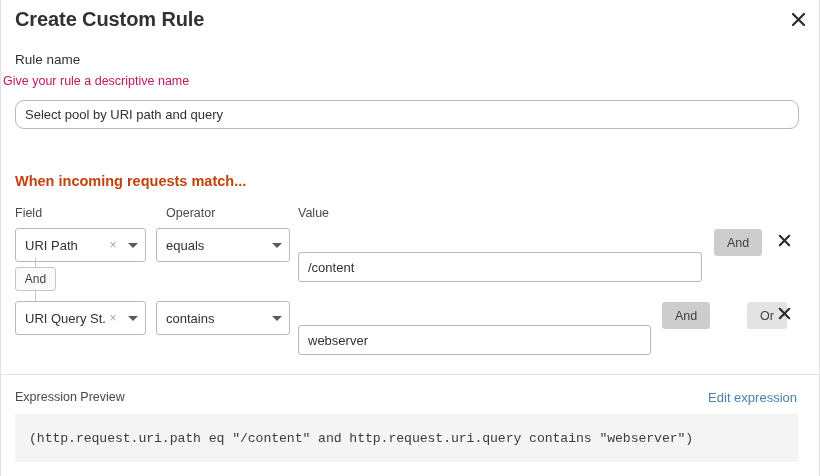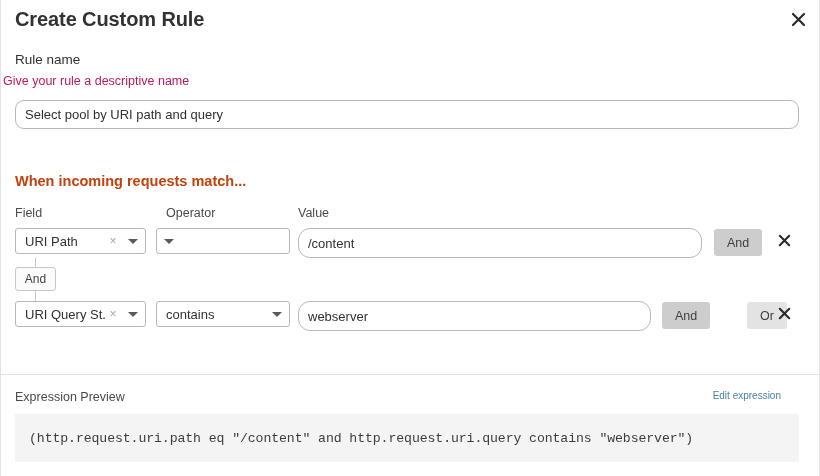--- a/index.html
+++ b/index.html
@@ -86,21 +86,21 @@
   .col-head.operator { left: 165px; }
   .col-head.value { left: 297px; }
 
   
   .cond-row { position: absolute; left: 0; height: 30px; }
   .cond-row.row1 { top: 228px; }
   .cond-row.row2 { top: 301px; }
 
   .sel {
     position: absolute;
-    height: 26px;
+    height: 34px;
     border: 1px solid #b8b8b8;
     border-radius: 3px;
     background: #fff;
     display: flex;
     align-items: center;
     cursor: pointer;
   }
   .sel-field { left: 14px; width: 131px; }
   .sel-op    { left: 155px; width: 134px; }
 
@@ -133,27 +133,28 @@
     border-left: 5px solid transparent;
     border-right: 5px solid transparent;
     border-top: 5px solid #5a5a5a;
   }
 
   .val-input {
     position: absolute;
     left: 297px;
     height: 30px;
     border: 1px solid #b8b8b8;
-    border-radius: 12px;
+    border-radius: 3px;
     background: #fff;
     font-family: "Liberation Sans", sans-serif;
     font-size: 13px;
     color: #313131;
     padding: 0 9px;
     outline: none;
+    margin-top: 24px;
   }
   .val-row1 { width: 404px; }
   .val-row2 { width: 353px; }
 
   .logic-btn {
     position: absolute;
     height: 27px;
     top: 1px;
     border: none;
     border-radius: 3px;
@@ -213,22 +214,22 @@
 
   
   .expr-label {
     position: absolute;
     left: 14px; top: 390px;
     font-size: 12.5px;
     color: #4a4a4a;
   }
   .edit-expr {
     position: absolute;
-    right: 38px; top: 390px;
-    font-size: 10px;
+    right: 22px; top: 390px;
+    font-size: 13px;
     color: #4a7fa8;
     text-decoration: none;
     cursor: pointer;
   }
   .code-box {
     position: absolute;
     left: 14px; top: 414px;
     width: 784px; height: 48px;
     background: #f4f4f4;
     display: flex;
@@ -269,20 +270,21 @@
 
   <div class="cond-row row1">
     <div class="sel sel-field">
       <span class="sel-text">URI Path</span>
       <span class="clear-x">×</span>
       <span class="caret">
           <i></i>
         </span>
     </div>
     <div class="sel sel-op">
+      <span class="sel-text">equals</span>
       <span class="caret">
           <i></i>
         </span>
     </div>
     <input class="val-input val-row1" type="text" value="/content" style="">
     <button class="logic-btn logic-on btn-and-r1">And</button>
     <button class="del-btn del-r1">
       <span>
         <svg width="13" height="13" viewBox="0 0 13 13">
           <path d="M1.8 1.8 L11.2 11.2 M11.2 1.8 L1.8 11.2" stroke="#2b2b2b" stroke-width="2.1" stroke-linecap="round"></path>

